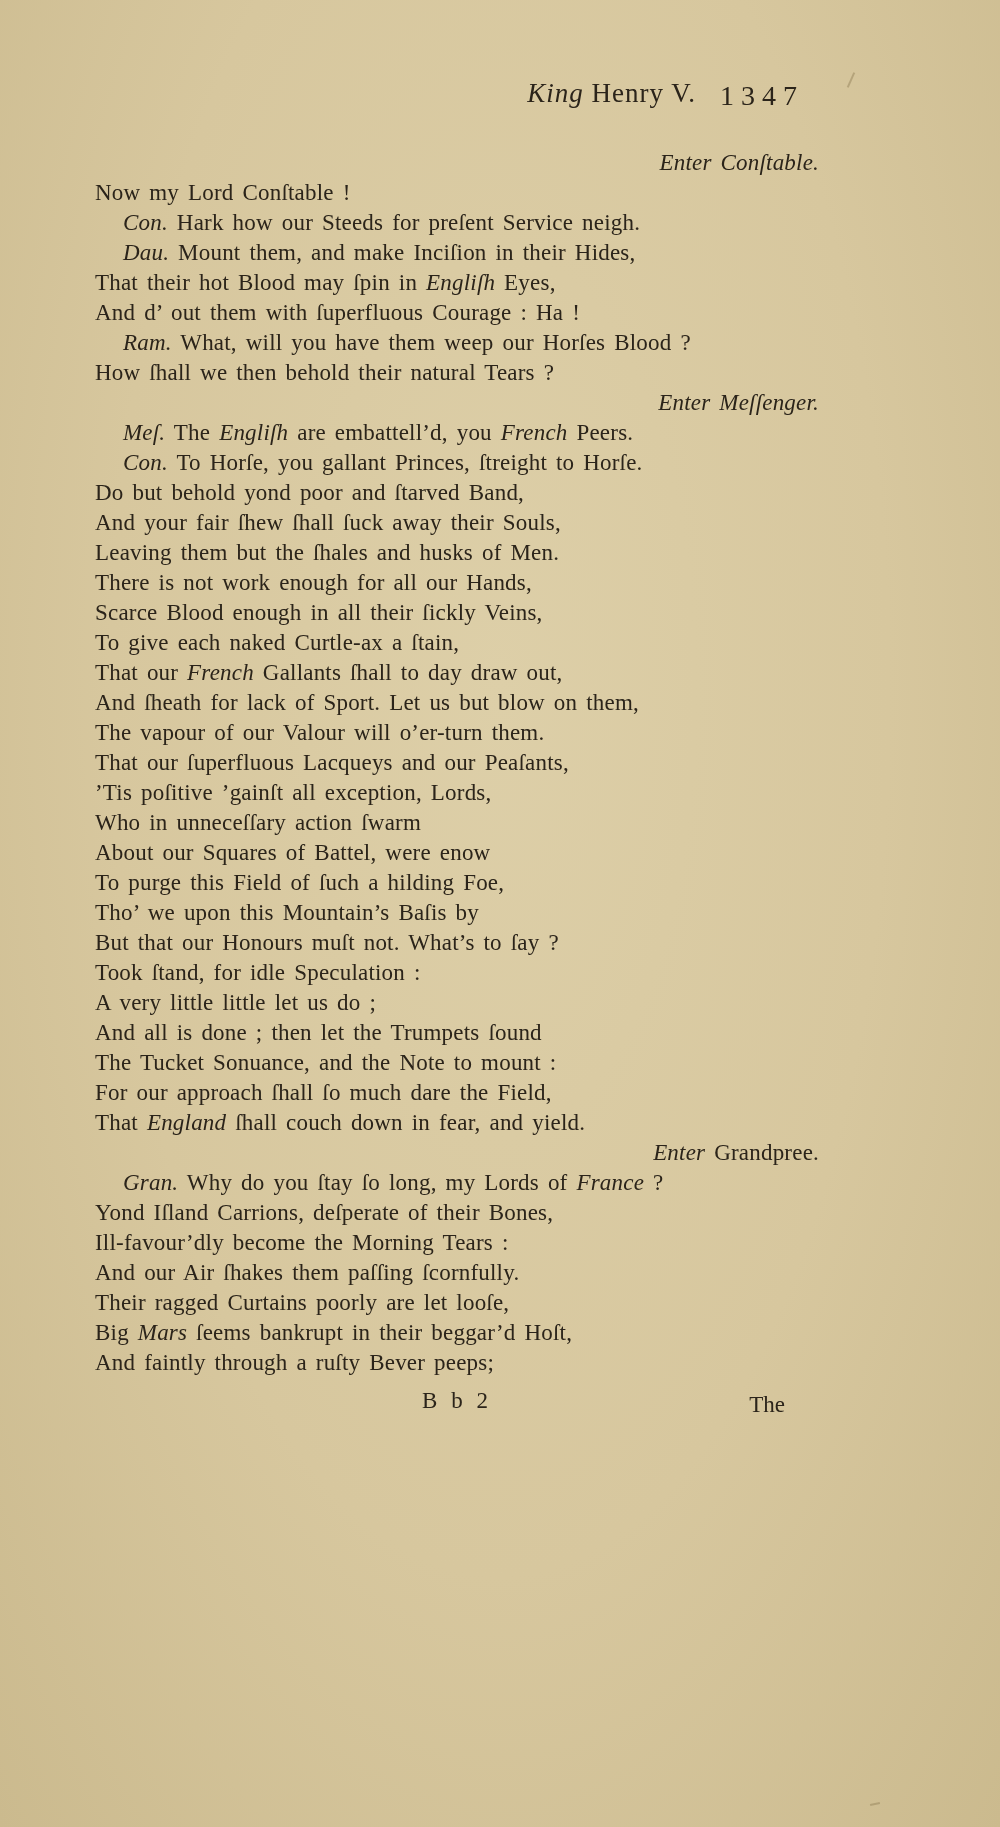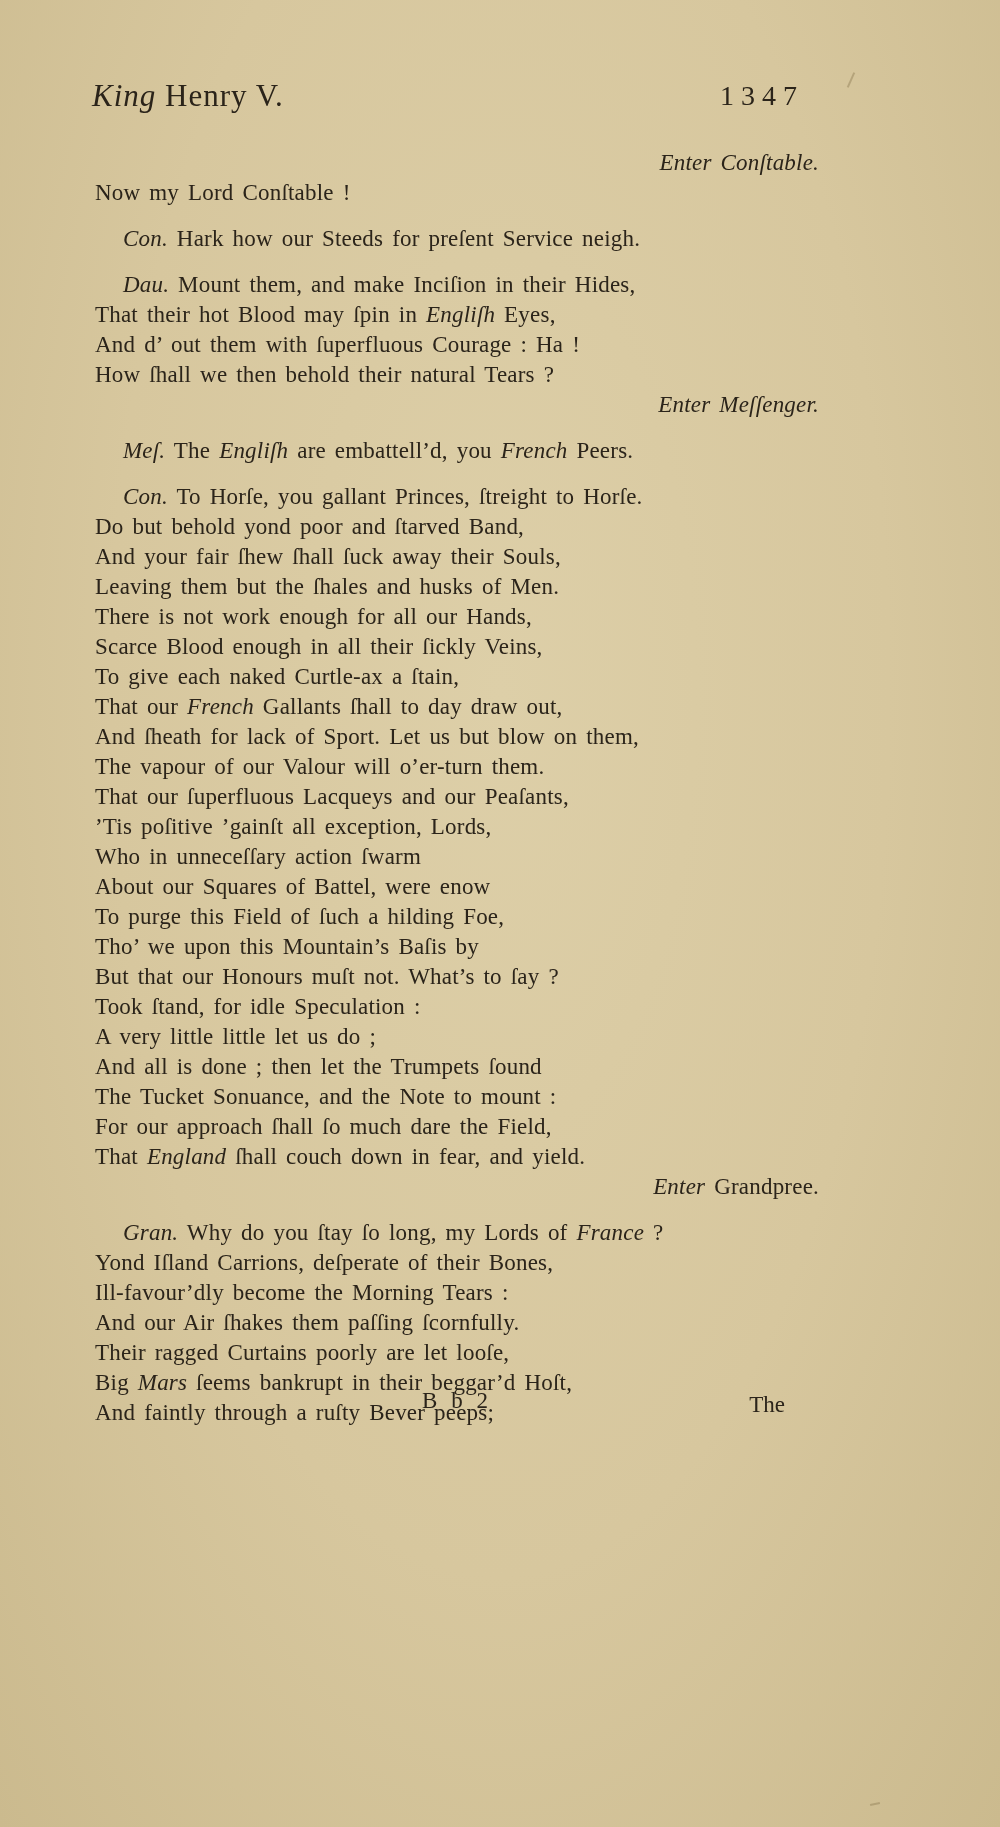--- a/index.html
+++ b/index.html
@@ -24,22 +24,22 @@
     position: absolute;
     top: 78px;
     left: 92px;
     width: 724px;
     height: 44px;
   }
   .running-title {
     position: absolute;
     left: 0;
     right: 120px;
-    text-align: left;
-    font-size: 31px;
+    text-align: right;
+    font-size: 27px;
     letter-spacing: 1px;
     white-space: nowrap;
   }
   .running-title .it { font-style: italic; }
   .page-number {
     position: absolute;
     right: 12px;
     top: 2px;
     font-size: 28px;
     letter-spacing: 7px;
@@ -49,21 +49,21 @@
     top: 148px;
     left: 95px;
     width: 724px;
     font-size: 23px;
     line-height: 30px;
     word-spacing: 3px;
     letter-spacing: 0.2px;
   }
   .line { white-space: nowrap; }
   .line.center { text-align: right; white-space: normal; }
-  .line.indent { text-indent: 28px; margin-top: 16px; }
+  .line.indent { text-indent: 28px; }
   .it { font-style: italic; }
   .page-footer {
     position: absolute;
     top: 1388px;
     left: 95px;
     width: 724px;
     height: 34px;
     font-size: 23px;
   }
   .signature {
@@ -96,20 +96,21 @@
     <div class="page-number">1347</div>
   </div>
 
   <div class="text-block">
       <div class="line center"><span class="it">Enter Conſtable.</span></div>
       <div class="line"><span>Now my Lord Conſtable !</span></div>
       <div class="line indent"><span class="it">Con.</span><span> Hark how our Steeds for preſent Service neigh.</span></div>
       <div class="line indent"><span class="it">Dau.</span><span> Mount them, and make Inciſion in their Hides,</span></div>
       <div class="line"><span>That their hot Blood may ſpin in </span><span class="it">Engliſh</span><span> Eyes,</span></div>
       <div class="line"><span>And d’ out them with ſuperfluous Courage : Ha !</span></div>
+      <div class="line indent"><span class="it">Ram.</span><span> What, will you have them weep our Horſes Blood ?</span></div>
       <div class="line"><span>How ſhall we then behold their natural Tears ?</span></div>
       <div class="line center"><span class="it">Enter Meſſenger.</span></div>
       <div class="line indent"><span class="it">Meſ.</span><span> The </span><span class="it">Engliſh</span><span> are embattell’d, you </span><span class="it">French</span><span> Peers.</span></div>
       <div class="line indent"><span class="it">Con.</span><span> To Horſe, you gallant Princes, ſtreight to Horſe.</span></div>
       <div class="line"><span>Do but behold yond poor and ſtarved Band,</span></div>
       <div class="line"><span>And your fair ſhew ſhall ſuck away their Souls,</span></div>
       <div class="line"><span>Leaving them but the ſhales and husks of Men.</span></div>
       <div class="line"><span>There is not work enough for all our Hands,</span></div>
       <div class="line"><span>Scarce Blood enough in all their ſickly Veins,</span></div>
       <div class="line"><span>To give each naked Curtle-ax a ſtain,</span></div>

